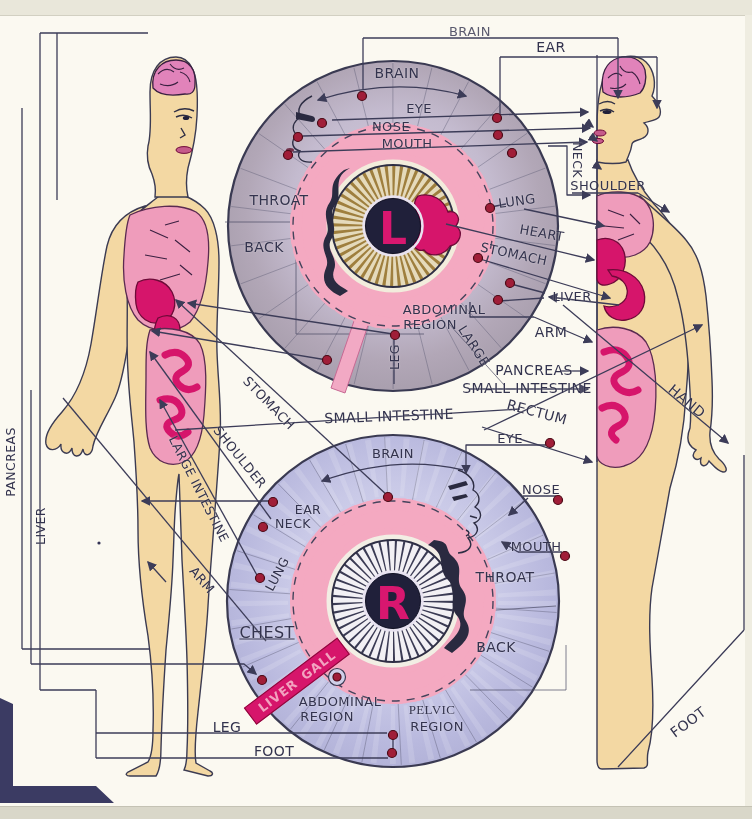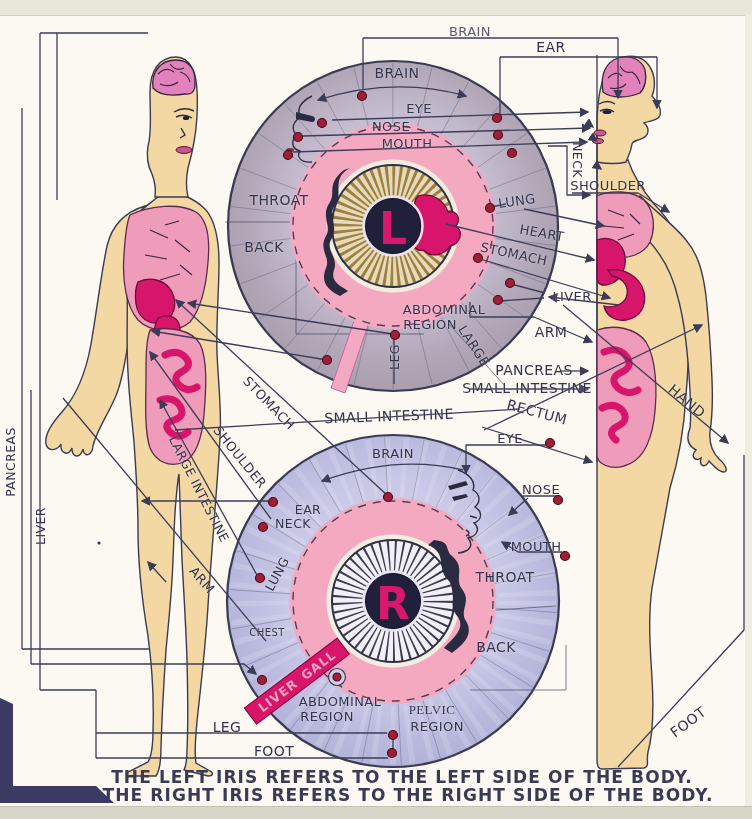--- a/index.html
+++ b/index.html
@@ -345,35 +345,33 @@
   <span class="lb" style="left:202px;top:580px;--r:49deg;">ARM</span>
   <span class="lb" style="left:389px;top:416px;--r:-2deg;font-size:14px;">SMALL INTESTINE</span>
 
   <span class="lb" style="left:10px;top:462px;--r:-90deg;font-size:12.5px;">PANCREAS</span>
   <span class="lb" style="left:40px;top:526px;--r:-90deg;font-size:12.5px;">LIVER</span>
 
   <span class="lb" style="left:393px;top:453px;">BRAIN</span>
   <span class="lb" style="left:308px;top:509px;font-size:12.5px;">EAR</span>
   <span class="lb" style="left:293px;top:523px;font-size:12.5px;">NECK</span>
   <span class="lb" style="left:277px;top:574px;--r:-62deg;font-size:12.5px;">LUNG</span>
-  <span class="lb" style="left:267px;top:632px;font-size:10px;">CHEST</span>
+  <span class="lb" style="left:267px;top:632px;font-size:16px;text-decoration:underline;">CHEST</span>
   <span class="lb" style="left:510px;top:438px;">EYE</span>
   <span class="lb" style="left:541px;top:489px;">NOSE</span>
   <span class="lb" style="left:536px;top:546px;">MOUTH</span>
   <span class="lb" style="left:505px;top:577px;font-size:14px;">THROAT</span>
   <span class="lb" style="left:496px;top:647px;font-size:14px;">BACK</span>
   <span class="lb" style="left:340px;top:701px;">ABDOMINAL</span>
   <span class="lb" style="left:327px;top:716px;">REGION</span>
   <span class="lb" style="left:432px;top:710px;font-family:Liberation Serif, serif;">PELVIC</span>
   <span class="lb" style="left:437px;top:726px;">REGION</span>
   <span class="lb" style="left:227px;top:727px;font-size:14px;">LEG</span>
   <span class="lb" style="left:274px;top:751px;font-size:14px;">FOOT</span>
 
   <div class="banner" style="left:297px;top:681px;">
     <span>LIVER</span><span>GALL</span>
   </div>
 
-  <div class="cap" style="left:402px;top:777px;">THE LEFT IRIS REFERS TO THE LEFT SIDE OF THE BODY.</div>
-  <div class="cap" style="left:408px;top:795px;">THE RIGHT IRIS REFERS TO THE RIGHT SIDE OF THE BODY.</div>
 
   <div class="edge-bottom"></div>
   <div class="edge-right"></div>
 </div>
 
 </body></html>

